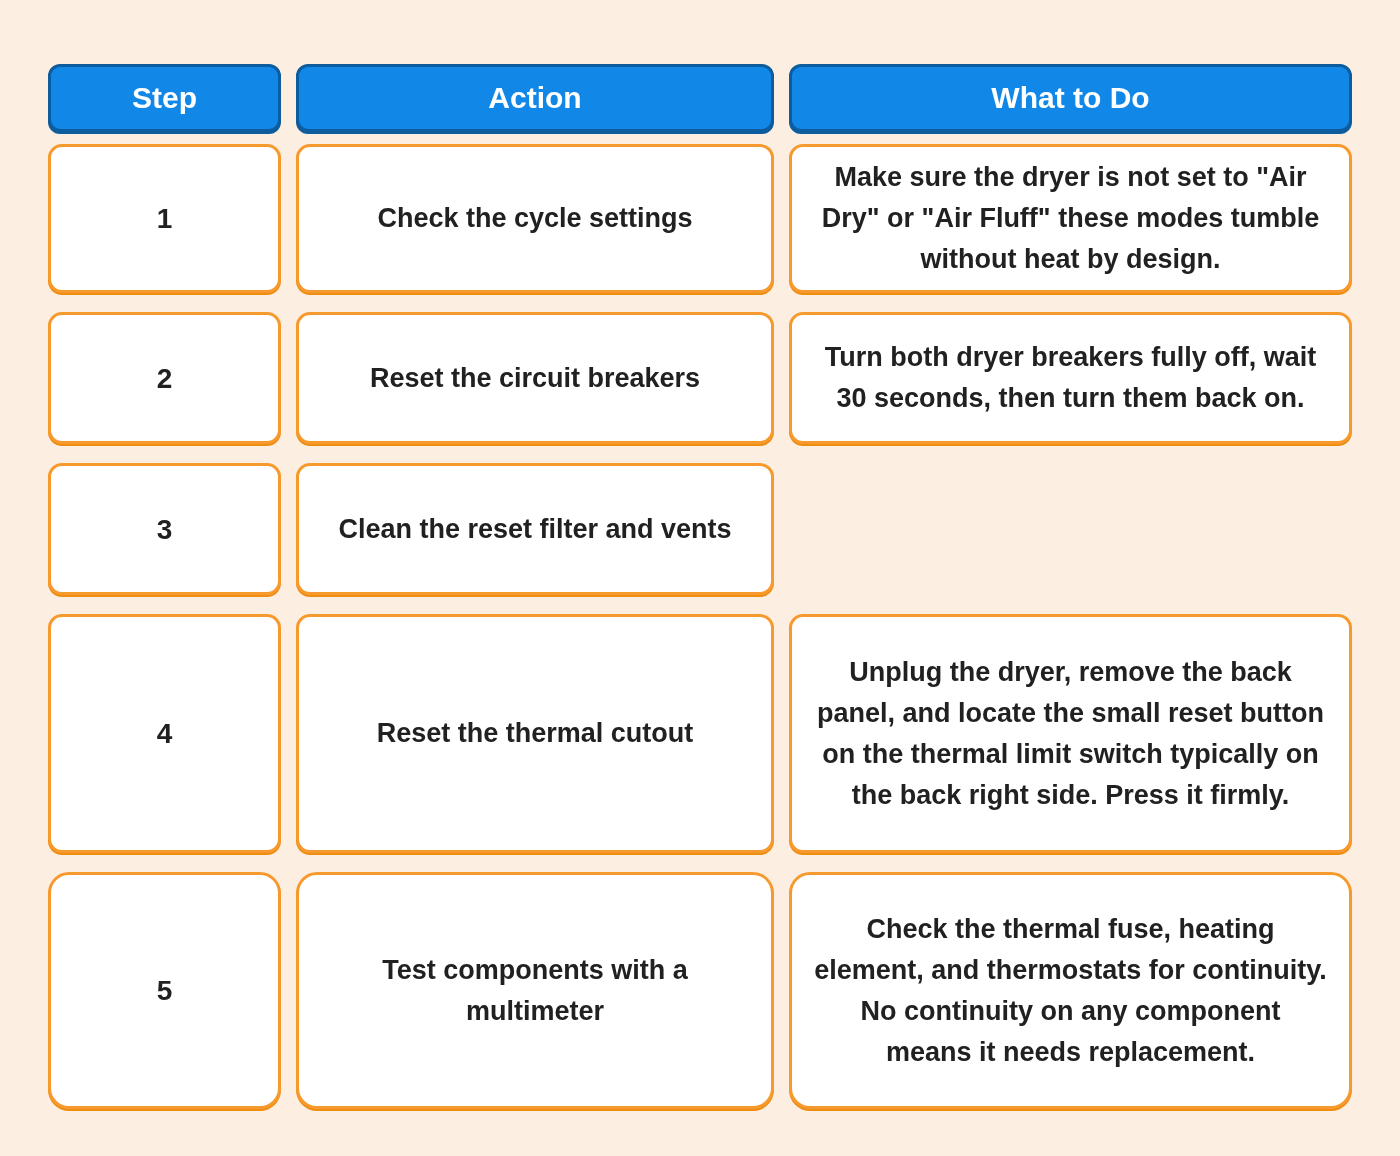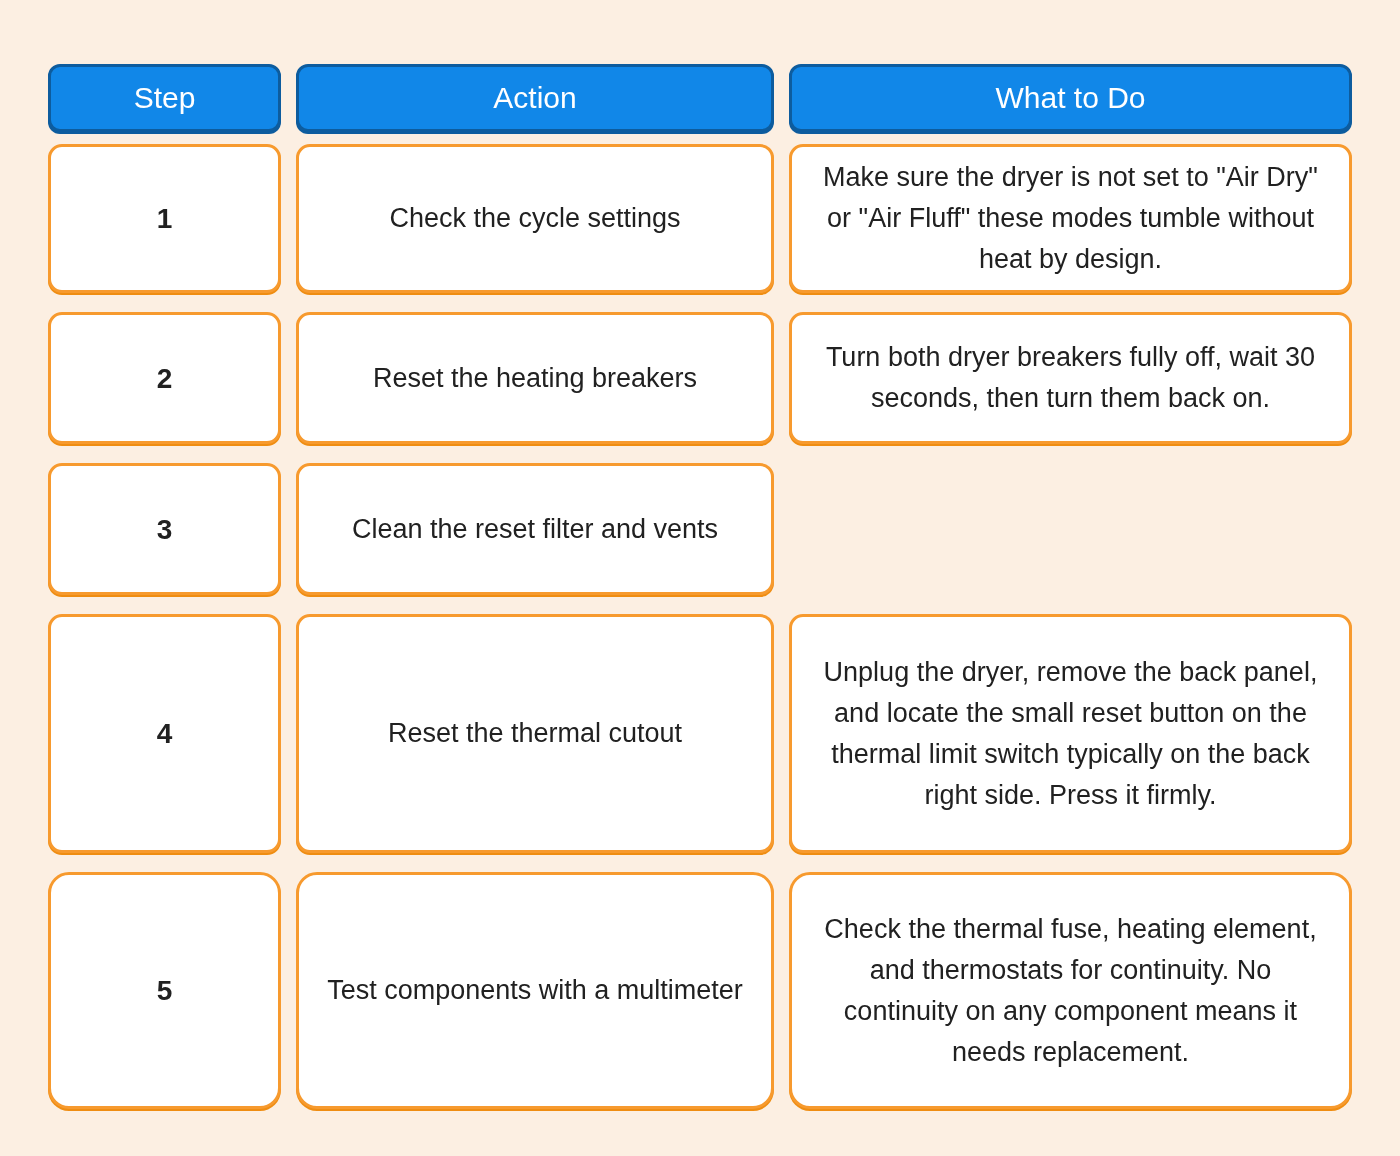--- a/index.html
+++ b/index.html
@@ -31,28 +31,29 @@
     border-radius: 14px;
     box-shadow: 0 2px 0 #ef8d12;
     display: flex;
     align-items: center;
     justify-content: center;
     text-align: center;
     padding: 10px 22px;
     color: #212121;
     font-size: 27px;
     line-height: 41px;
+    font-weight: bold;
   }
   .hcell {
     background: #1187e8;
     border: 3px solid #0d5c9e;
     box-shadow: 0 2px 0 #0d5c9e;
     border-radius: 12px;
     color: #ffffff;
-    font-weight: 400;
+    font-weight: 700;
     font-size: 30px;
     line-height: 34px;
     min-height: 68px;
     padding: 8px 16px;
   }
   .step-cell {
     font-weight: 600;
     font-size: 28px;
   }
   .h-med  { min-height: 132px; }
@@ -72,21 +73,21 @@
     </div>
 
     <div class="row">
       <div class="cell step-cell h-med">1</div>
       <div class="cell h-med">Check the cycle settings</div>
       <div class="cell h-med">Make sure the dryer is not set to "Air Dry" or "Air Fluff" these modes tumble without heat by design.</div>
     </div>
 
     <div class="row">
       <div class="cell step-cell h-med">2</div>
-      <div class="cell h-med">Reset the heating breakers</div>
+      <div class="cell h-med">Reset the circuit breakers</div>
       <div class="cell h-med">Turn both dryer breakers fully off, wait 30 seconds, then turn them back on.</div>
     </div>
 
     <div class="row">
       <div class="cell step-cell h-med">3</div>
       <div class="cell h-med">Clean the reset filter and vents</div>
     </div>
 
     <div class="row">
       <div class="cell step-cell h-tall">4</div>

